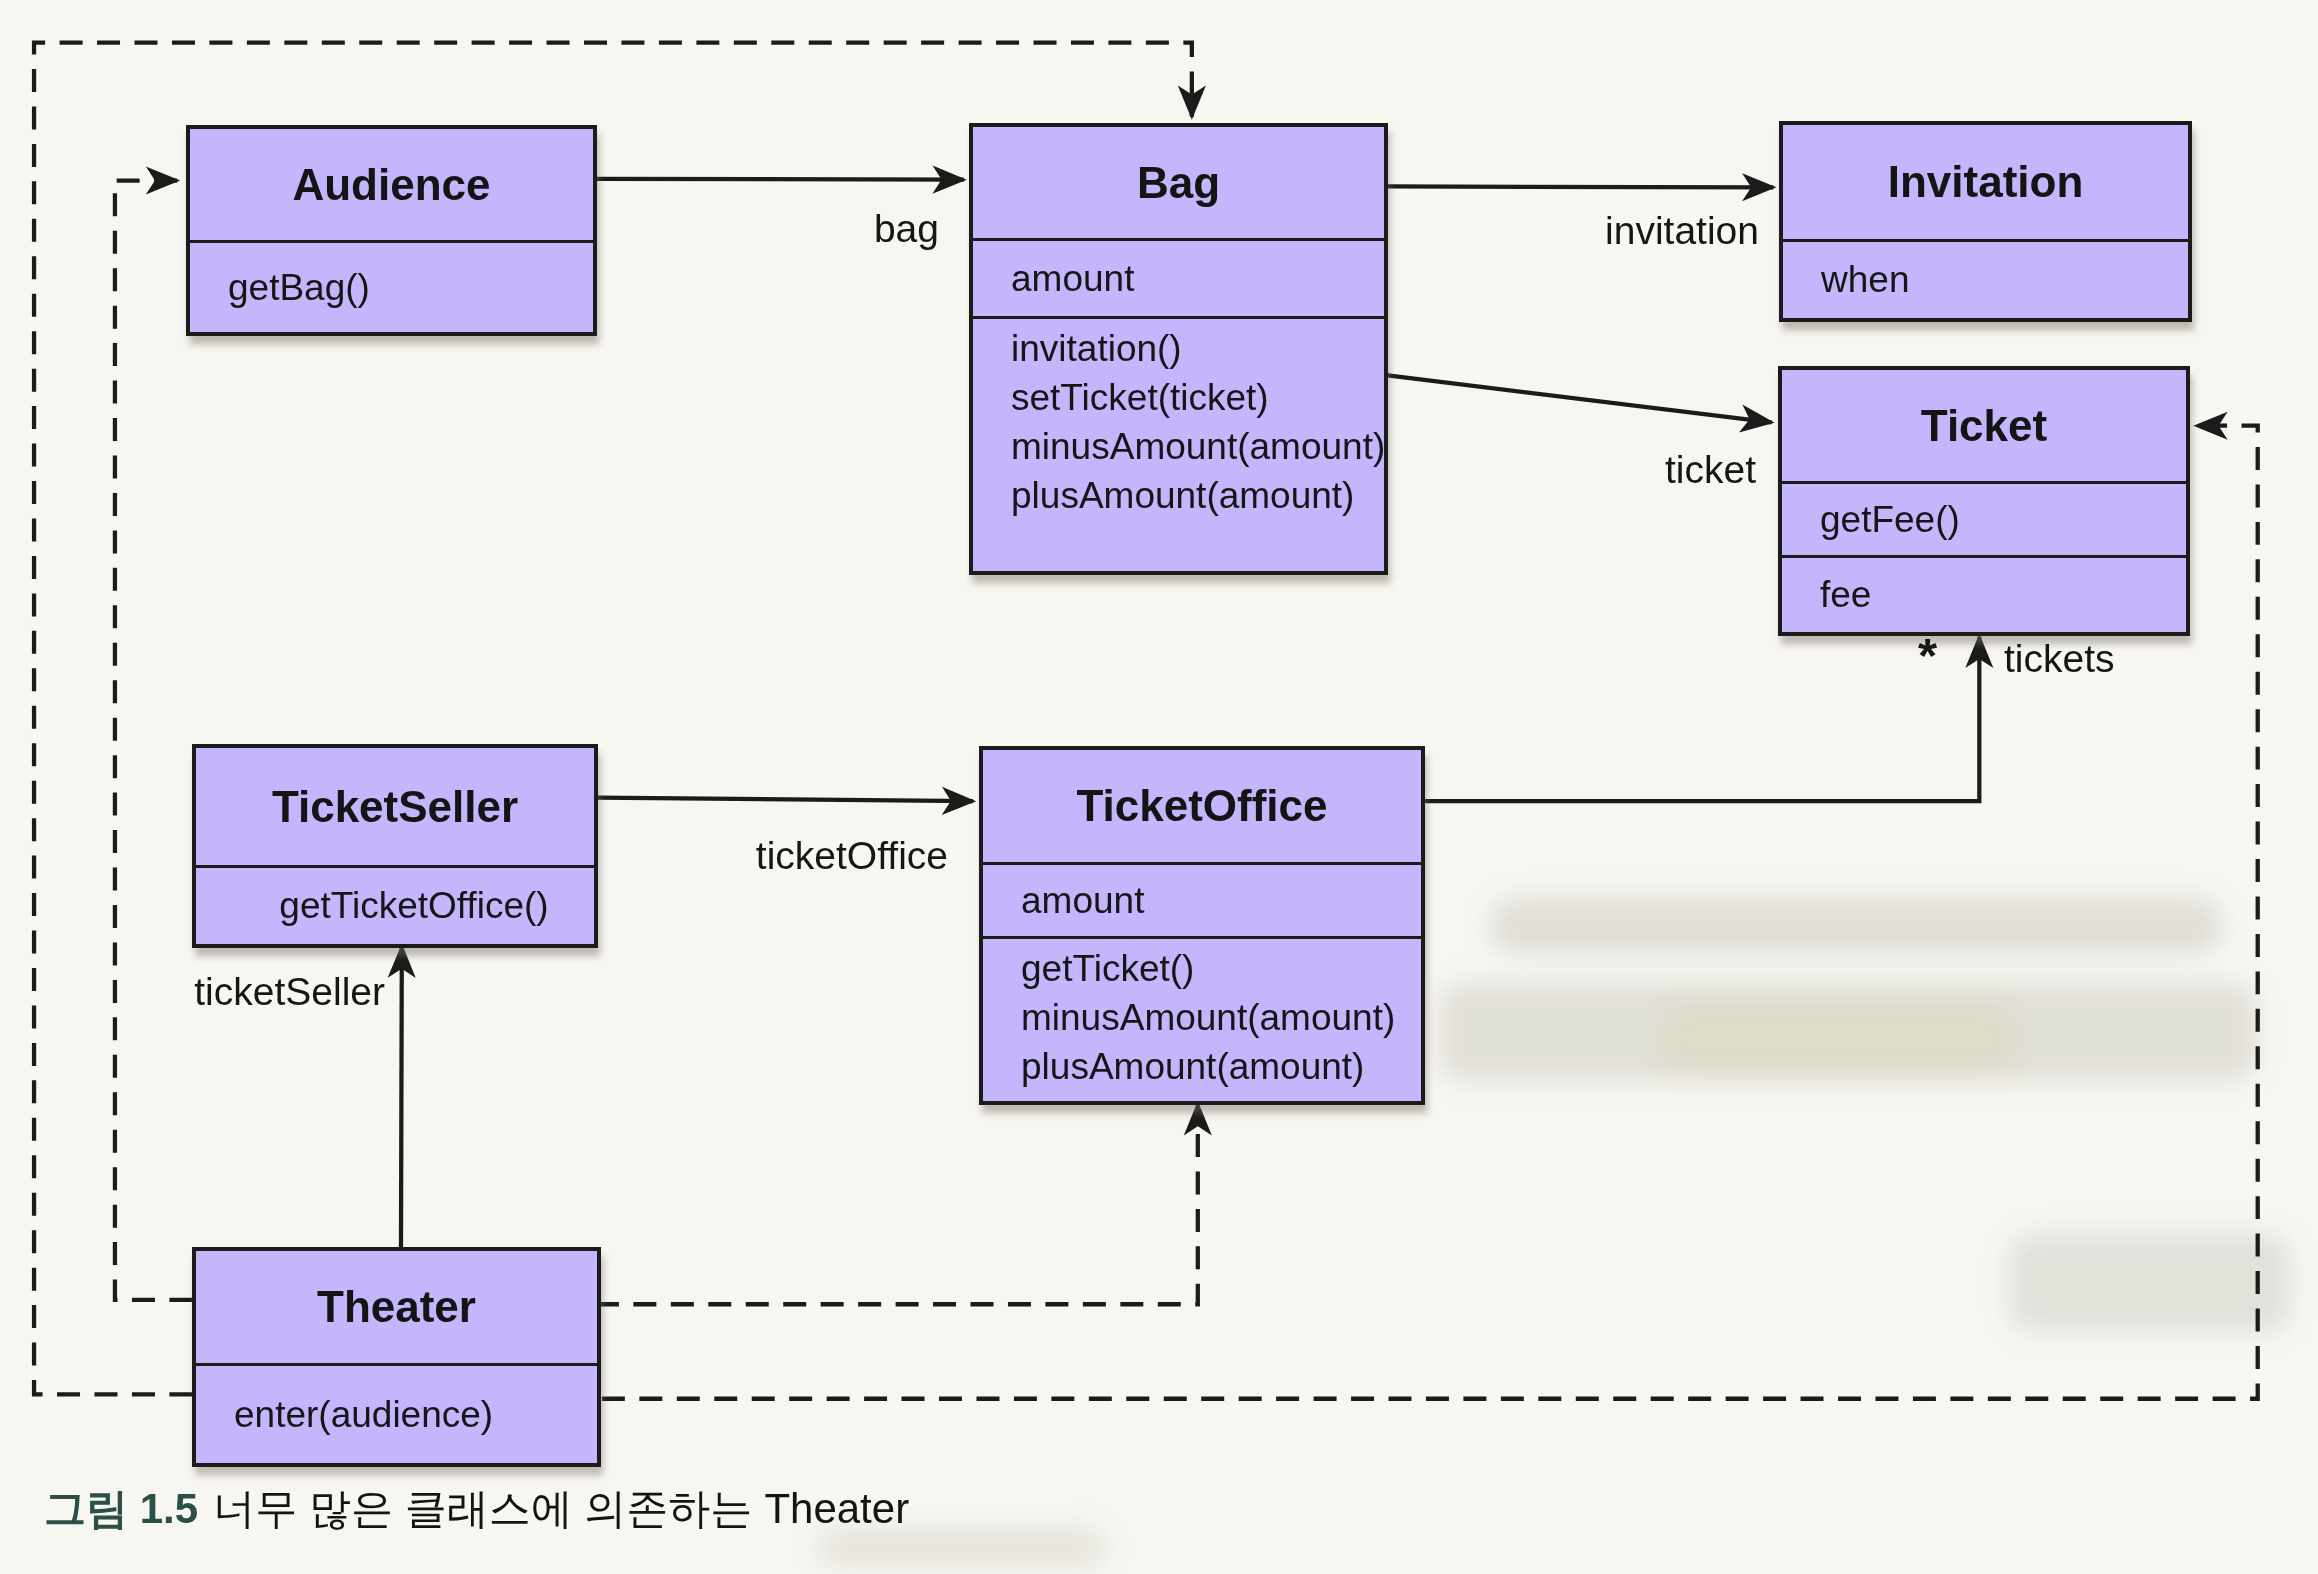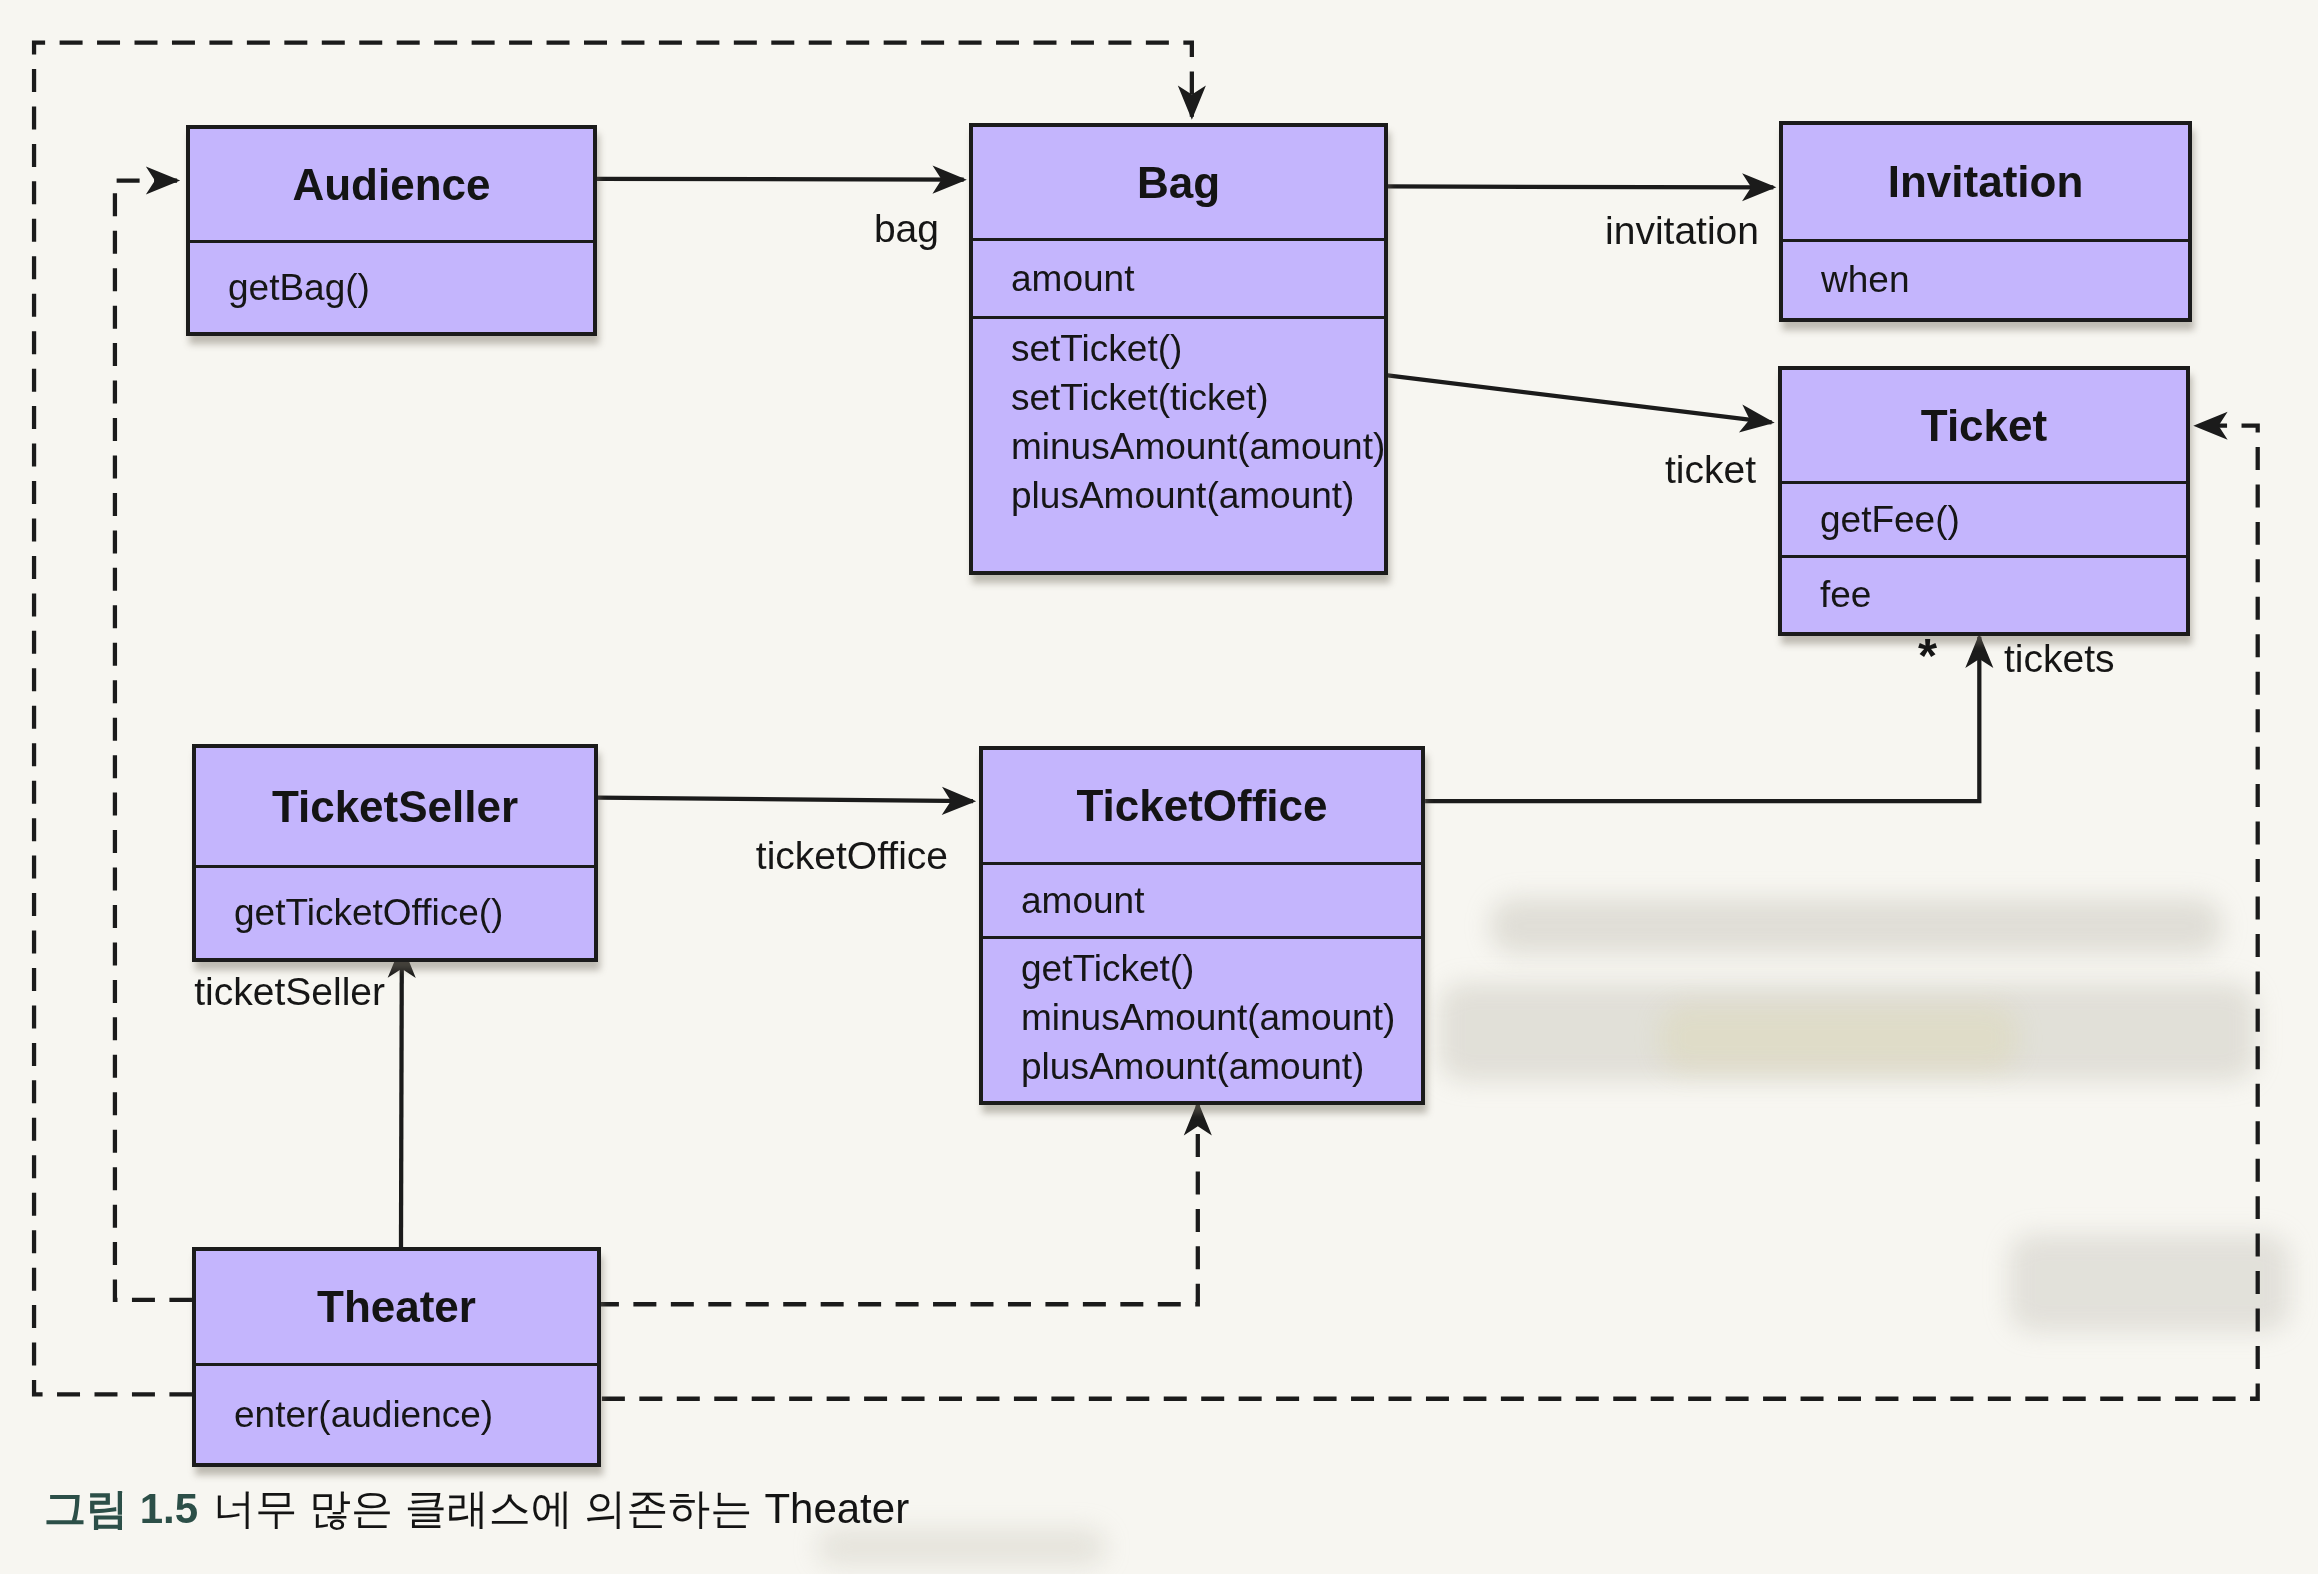--- a/index.html
+++ b/index.html
@@ -101,21 +101,21 @@
         <div class="cls-section single" style="height: 92px;">
           <div>getBag()</div>
         </div>
       </div>
       <div class="class-box" style="left: 969px; top: 123px; width: 419px;">
         <div class="cls-title" style="height: 111px;">Bag</div>
         <div class="cls-section single" style="height: 78px;">
           <div>amount</div>
         </div>
         <div class="cls-section multi" style="height: 255px;">
-          <div>setTicket()</div>
+          <div>invitation()</div>
           <div>setTicket(ticket)</div>
           <div>minusAmount(amount)</div>
           <div>plusAmount(amount)</div>
         </div>
       </div>
       <div class="class-box" style="left: 1779px; top: 121px; width: 413px;">
         <div class="cls-title" style="height: 114px;">Invitation</div>
         <div class="cls-section single" style="height: 79px;">
           <div>when</div>
         </div>
@@ -124,21 +124,21 @@
         <div class="cls-title" style="height: 111px;">Ticket</div>
         <div class="cls-section single" style="height: 74px;">
           <div>getFee()</div>
         </div>
         <div class="cls-section single" style="height: 77px;">
           <div>fee</div>
         </div>
       </div>
       <div class="class-box" style="left: 192px; top: 744px; width: 406px;">
         <div class="cls-title" style="height: 117px;">TicketSeller</div>
-        <div class="cls-section single" style="height: 93px;">
+        <div class="cls-section single" style="height: 79px; justify-content: center;">
           <div>getTicketOffice()</div>
         </div>
       </div>
       <div class="class-box" style="left: 979px; top: 746px; width: 446px;">
         <div class="cls-title" style="height: 112px;">TicketOffice</div>
         <div class="cls-section single" style="height: 74px;">
           <div>amount</div>
         </div>
         <div class="cls-section multi" style="height: 165px;">
           <div>getTicket()</div>

